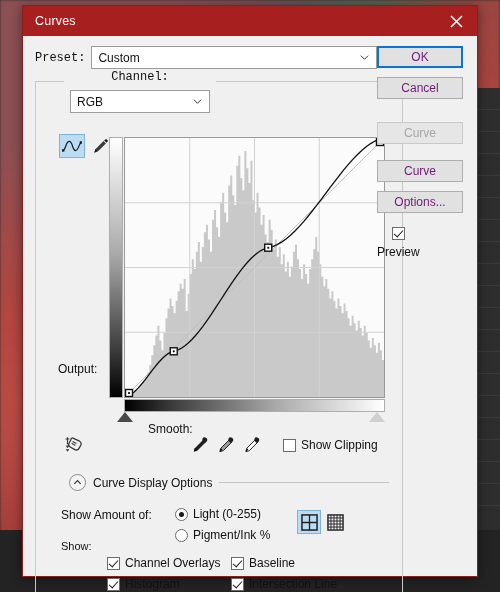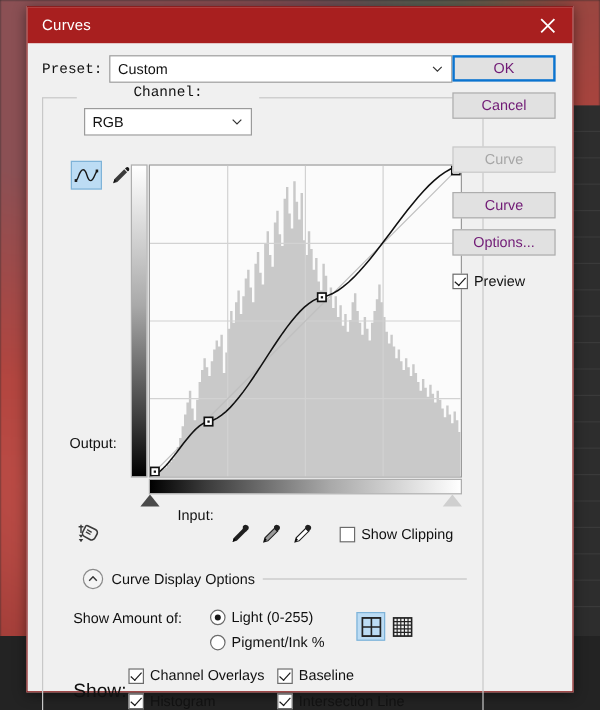--- a/index.html
+++ b/index.html
@@ -181,37 +181,37 @@
   #radio-light   { position: absolute; left: 152px; top: 471px; }
   #radio-pigment { position: absolute; left: 152px; top: 492px; }
 
   .gridbtn {
     position: absolute; top: 474px; width: 24px; height: 24px;
     display: flex; align-items: center; justify-content: center; cursor: pointer;
   }
   #grid-coarse { left: 274px; background: #bcdcf4; border: 1px solid #7fb3d8; }
   #grid-fine   { left: 300px; }
 
-  #show-label { position: absolute; left: 38px; top: 532px; font-size: 16px; color: #111; }
+  #show-label { position: absolute; left: 38px; top: 504px; font-size: 11px; color: #111; }
   #chk-channel-overlays  { position: absolute; left: 84px;  top: 520px; }
   #chk-histogram         { position: absolute; left: 84px;  top: 541px; }
   #chk-baseline          { position: absolute; left: 208px; top: 520px; }
   #chk-intersection      { position: absolute; left: 208px; top: 541px; }
 
   
   #btncol { position: absolute; right: 14px; top: 10px; width: 86px; }
   .btn {
     width: 86px; height: 22px; margin-bottom: 9px;
     background: #e1e1e1; border: 1px solid #adadad;
     font-size: 12px; color: #701a75; display: flex; align-items: center; justify-content: center;
     cursor: pointer;
   }
   .btn.primary { border: 2px solid #0a74d0; background: #e1e1e1; }
   .btn.disabled { color: #a6a6a6; border-color: #c9c9c9; background: #e6e6e6; cursor: default; }
-  #preview-chk { margin-top: 5px; }
+  #preview-chk { margin-top: 5px; flex-direction: column; }
 </style>
 </head>
 <body>
 
 <div id="backdrop"></div>
 <div id="ps-panel-tab"></div>
 <div id="ps-panel-right">
   <div class="ps-row"></div>
   <div class="ps-row"></div>
   <div class="ps-row"></div>
@@ -318,21 +318,21 @@
             <rect x="142.31176470588235" y="108.79411764705884" width="1.9" height="1.9" fill="#111111"></rect>
             <rect x="251.5" y="0.5" width="7" height="7" fill="#ffffff" stroke="#111111" stroke-width="1.4"></rect>
             <rect x="254.1" y="3.1" width="1.9" height="1.9" fill="#111111"></rect>
           </g>
       </svg>
     </div>
 
     <div id="hgrad"></div>
     <div class="slider-tri" id="slider-black"></div>
     <div class="slider-tri" id="slider-white"></div>
-    <div id="input-label">Input:</div>
+    <div id="input-label">Smooth:</div>
 
     <div id="hand-tool">
       <svg width="22" height="20" viewBox="0 0 22 20">
         <path d="M8 4.5 C8 3.3 9 2.6 10 3.1 L16.5 6.2 C18 7 18.6 8.8 17.8 10.2 L16 13.4 C15.2 14.9 13.3 15.4 11.9 14.6 L7.2 12 C5.8 11.2 5.3 9.4 6.1 8 Z" fill="none" stroke="#3a3a3a" stroke-width="1.3"></path>
         <path d="M9.6 6.4 L13.4 8.6 M8.6 8.2 L12.4 10.4" stroke="#3a3a3a" stroke-width="1.1"></path>
         <path d="M2.5 4 L6.5 4 M4.5 2.3 L4.5 9.2" stroke="#3a3a3a" stroke-width="1.2"></path>
         <path d="M2.6 10.6 L6.4 10.6 L4.5 13.2 Z" fill="#3a3a3a"></path>
         <path d="M2.6 14.2 L6.4 14.2 L4.5 16.8 Z" fill="#3a3a3a"></path>
       </svg>
     </div>

